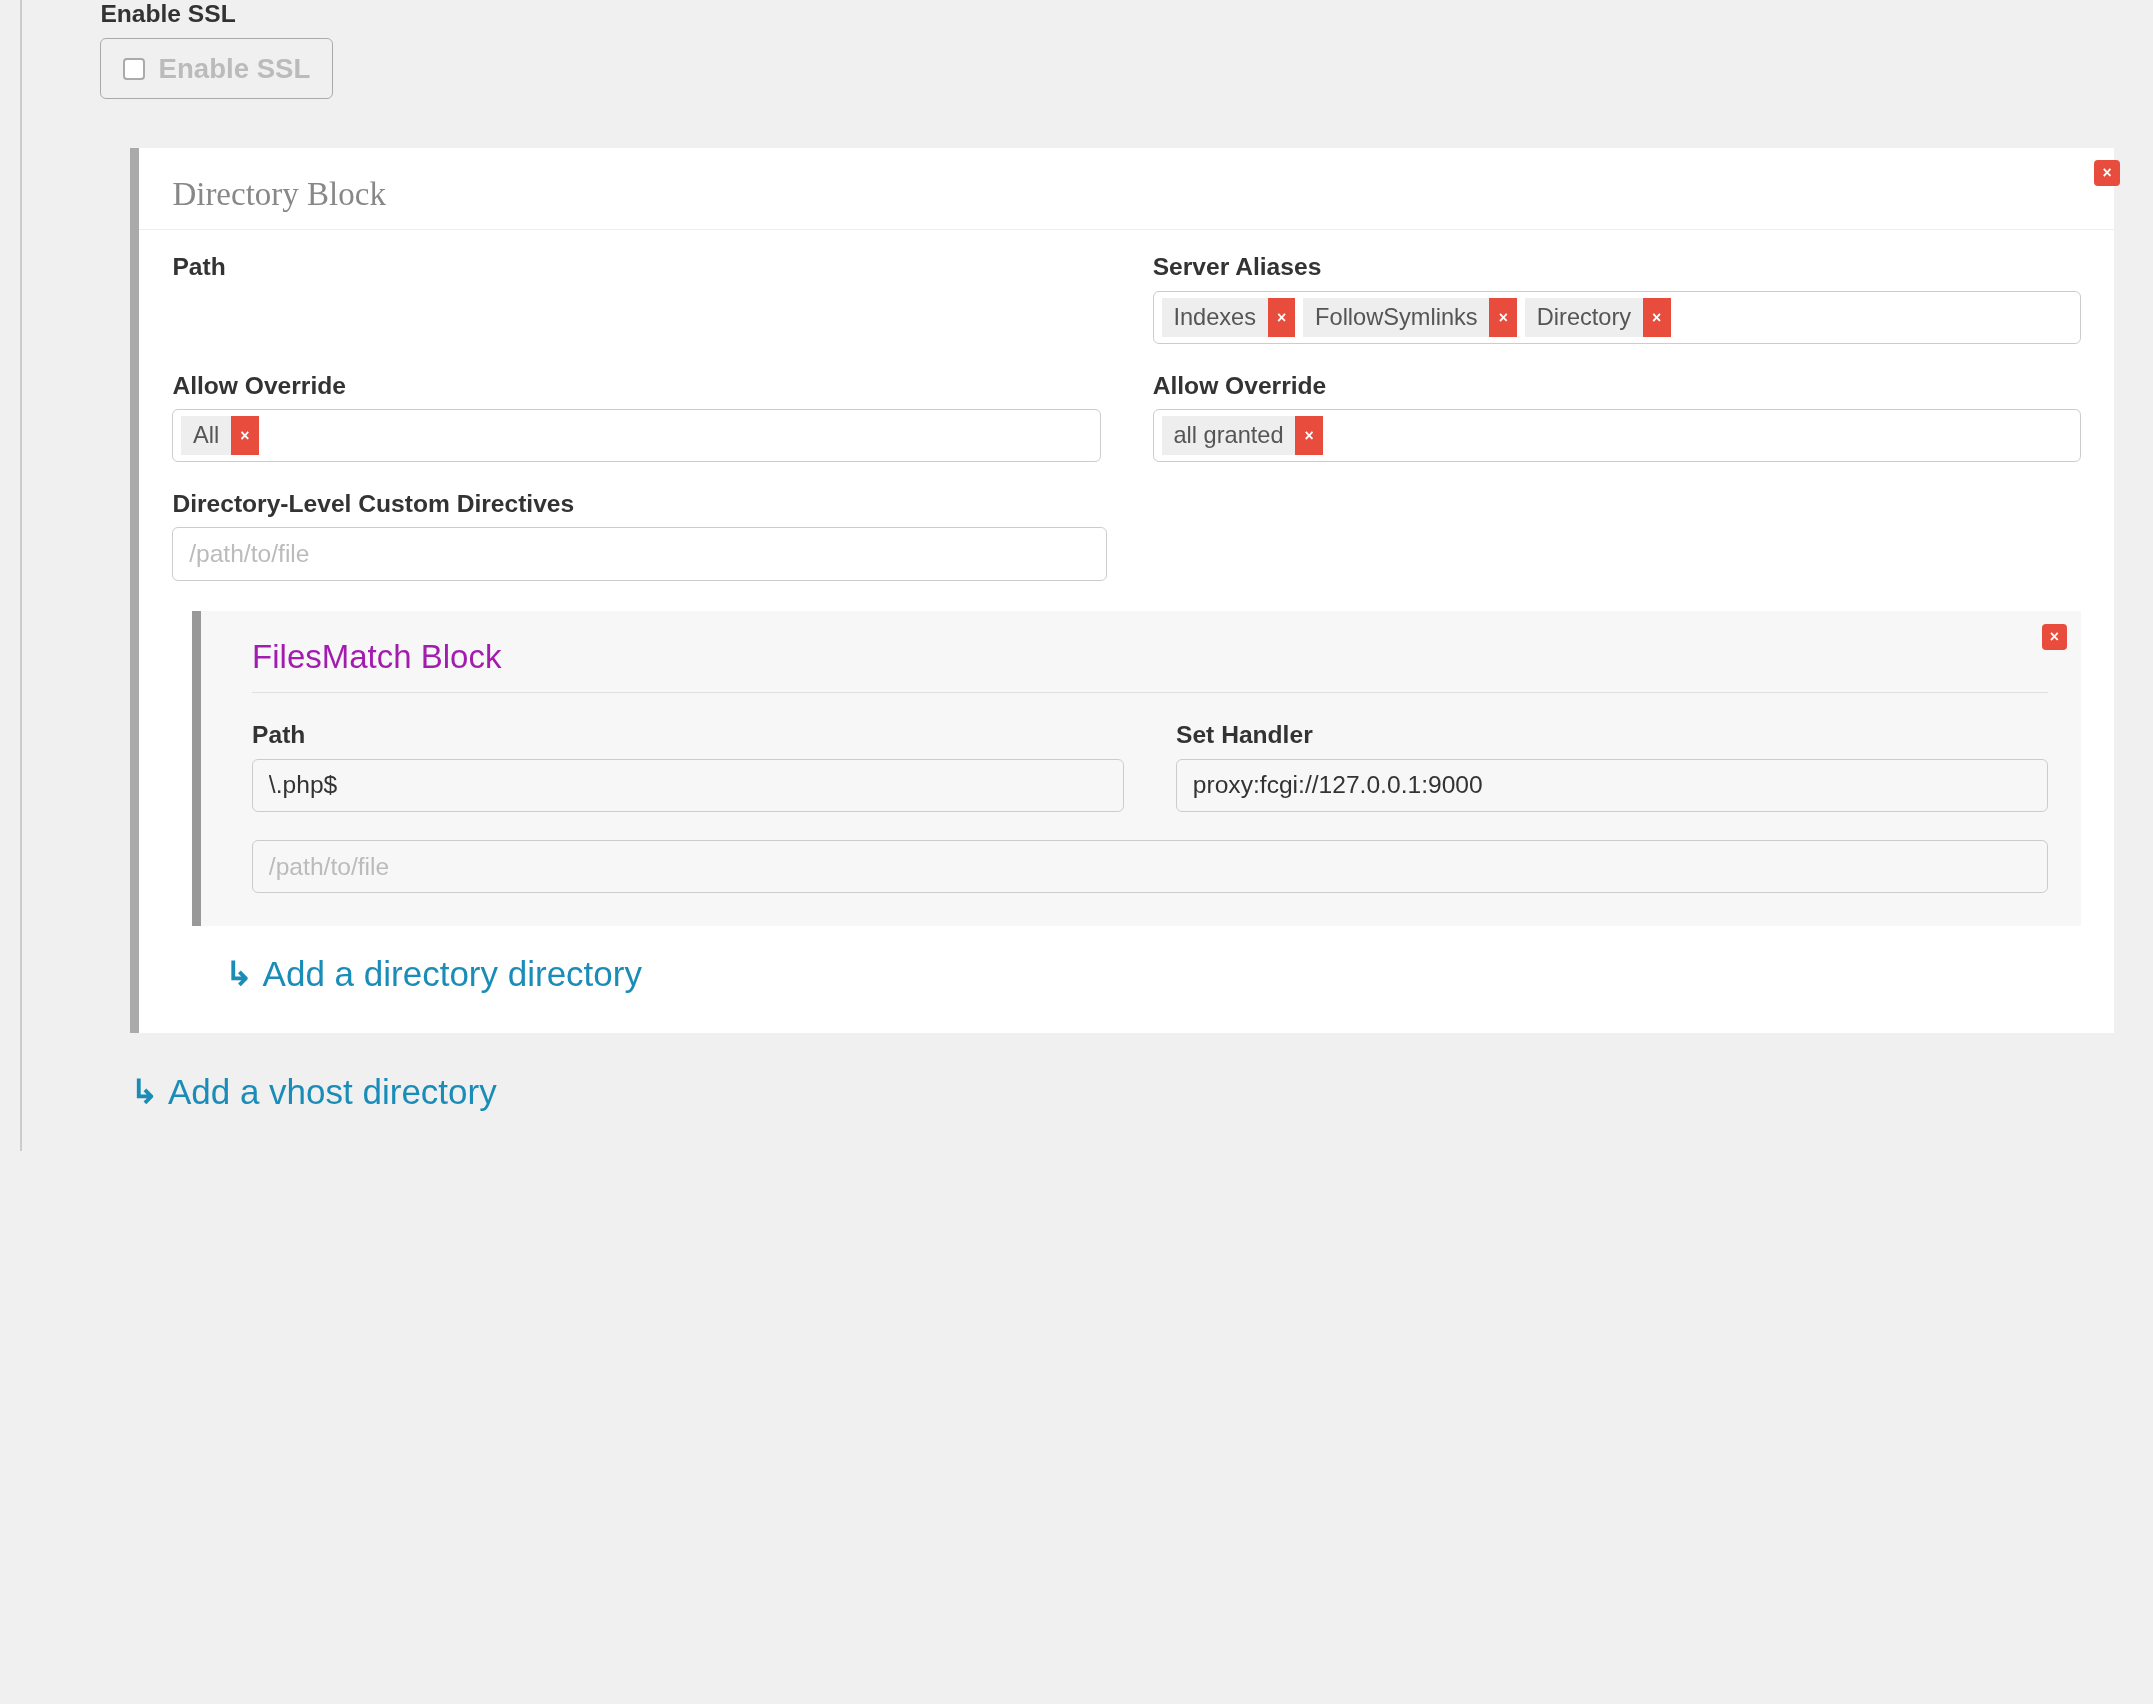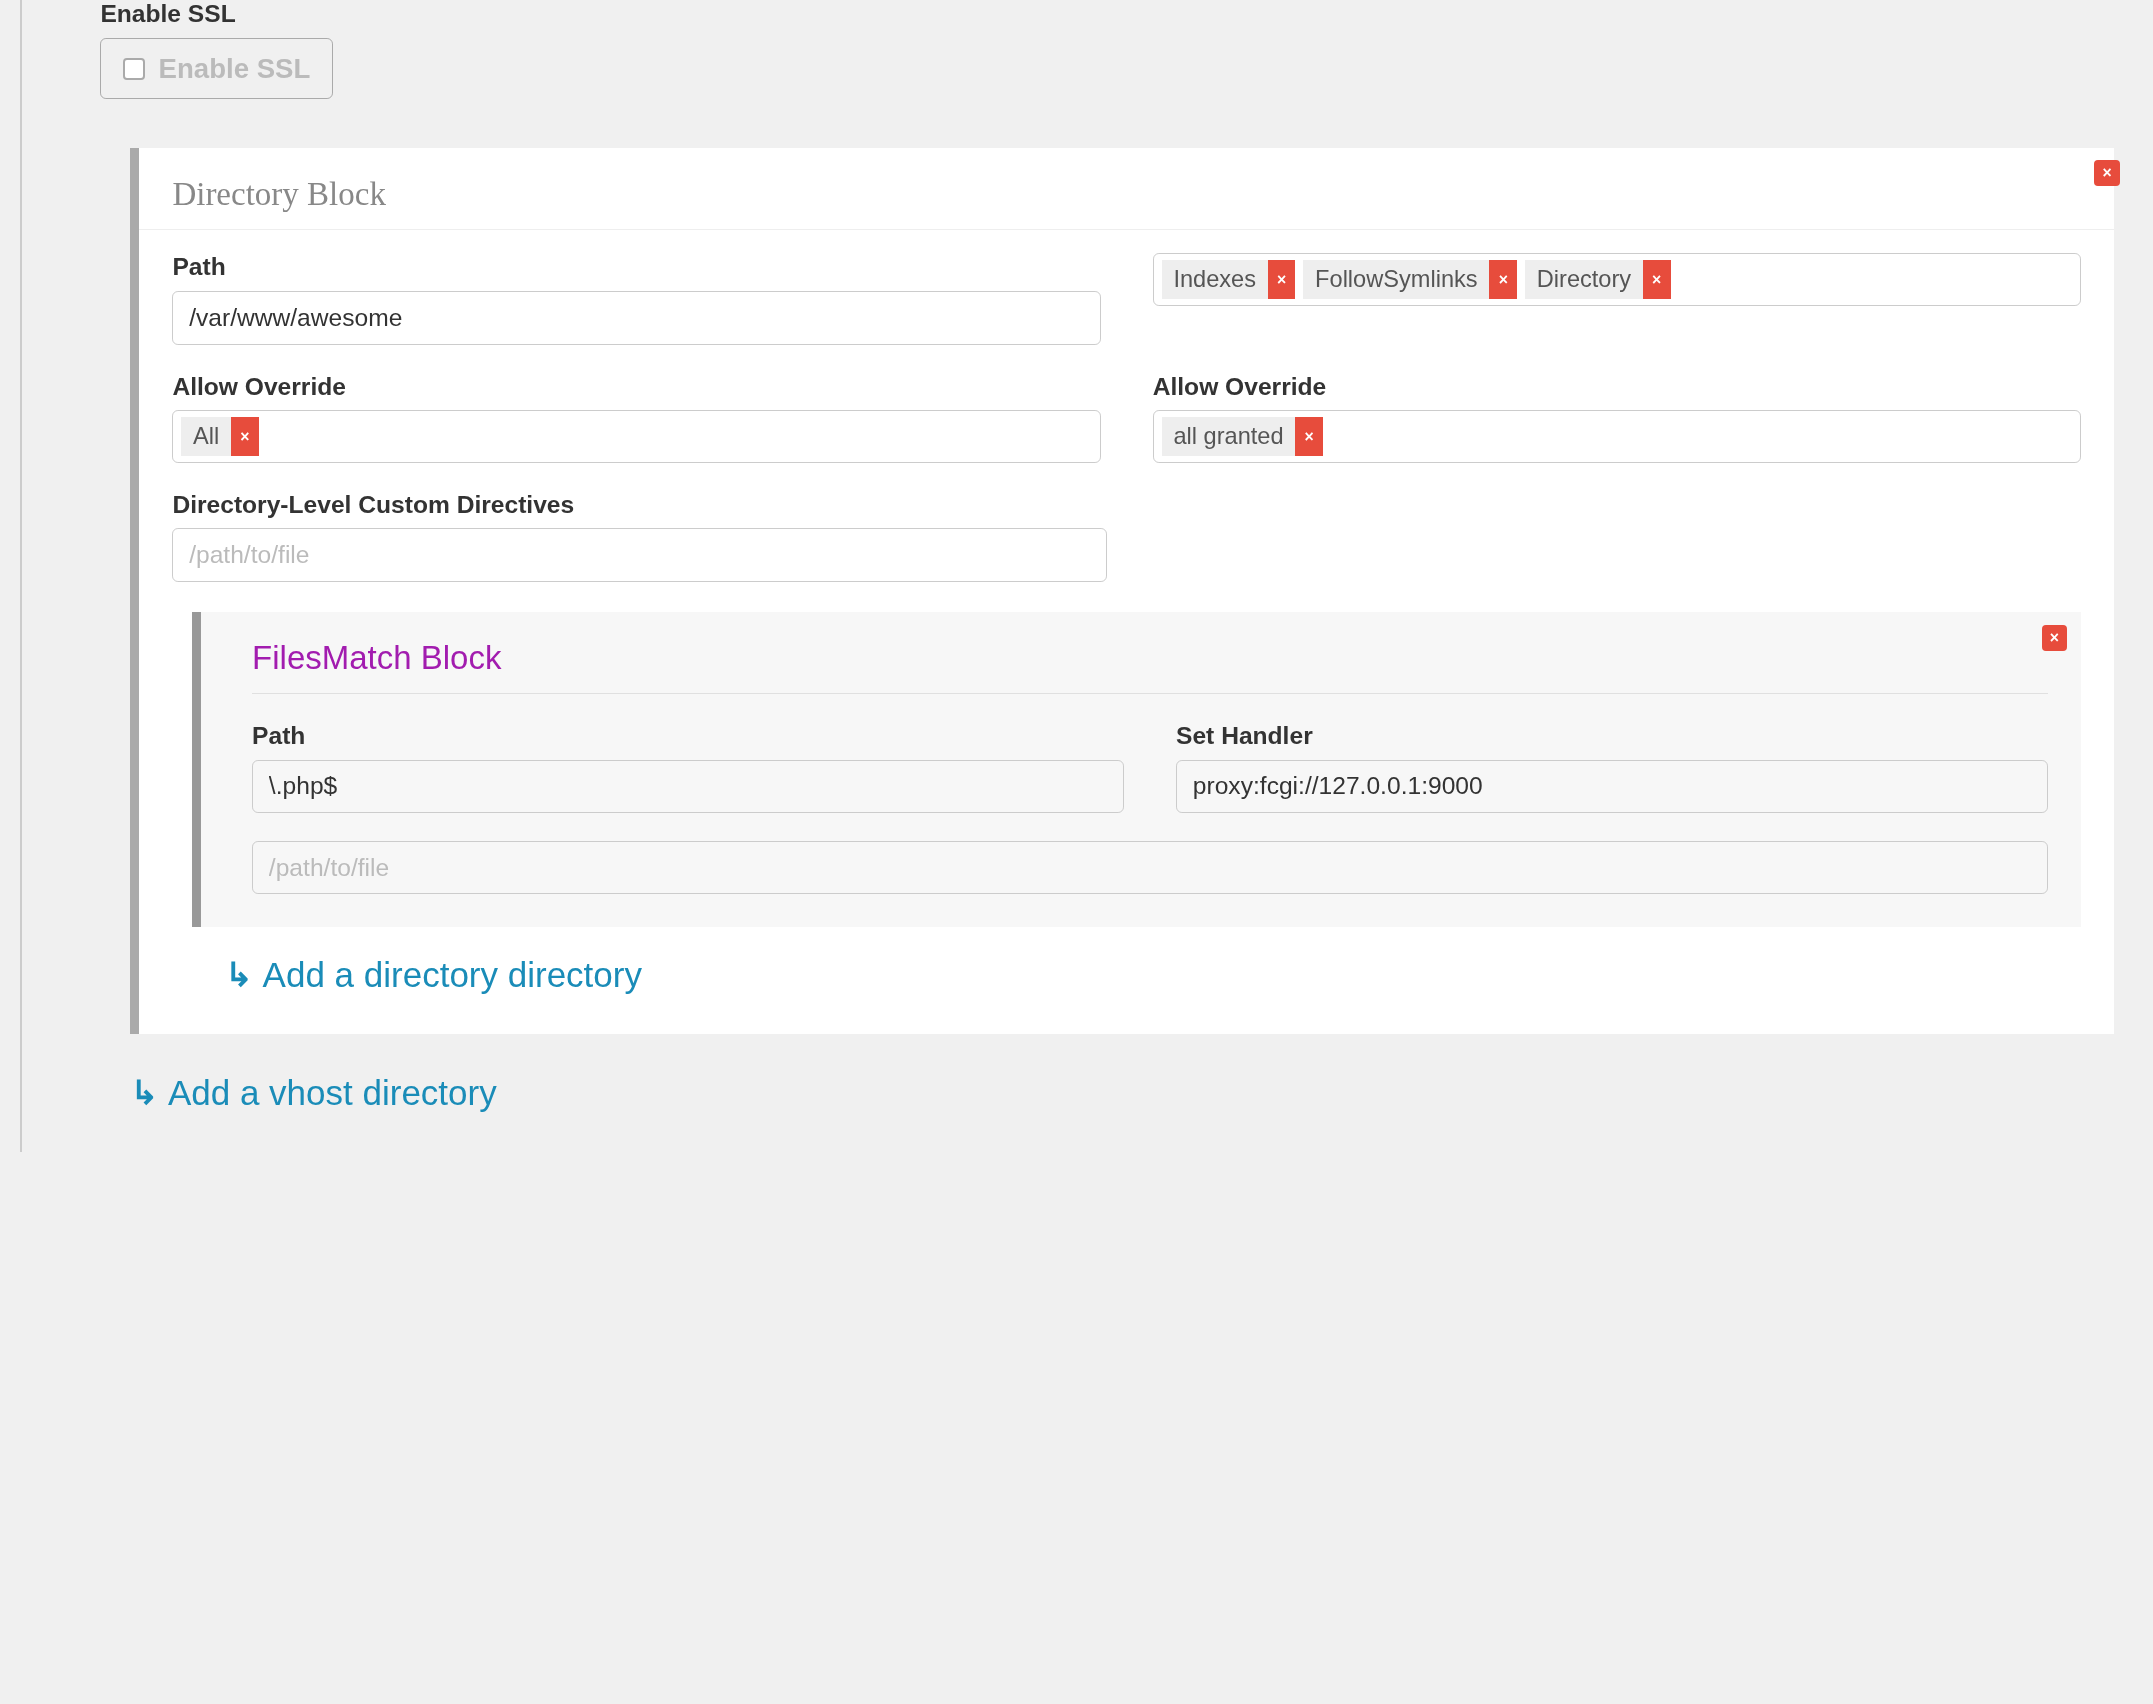--- a/index.html
+++ b/index.html
@@ -211,23 +211,23 @@
 
   <div class="panel">
     <div class="close-btn">×</div>
     <div class="panel-header">
       <div class="panel-title">Directory Block</div>
     </div>
     <div class="panel-body">
       <div class="row">
         <div class="col">
           <div class="field-label">Path</div>
-          <input class="text-input" type="text" value="/var/www/awesome" style="">
         </div>
         <div class="col">
+          <div class="field-label">Server Aliases</div>
           <div class="tag-input">
             <span class="tag">
               <span class="tag-text">Indexes</span>
               <span class="tag-remove">×</span>
             </span>
             <span class="tag">
               <span class="tag-text">FollowSymlinks</span>
               <span class="tag-remove">×</span>
             </span>
             <span class="tag">

